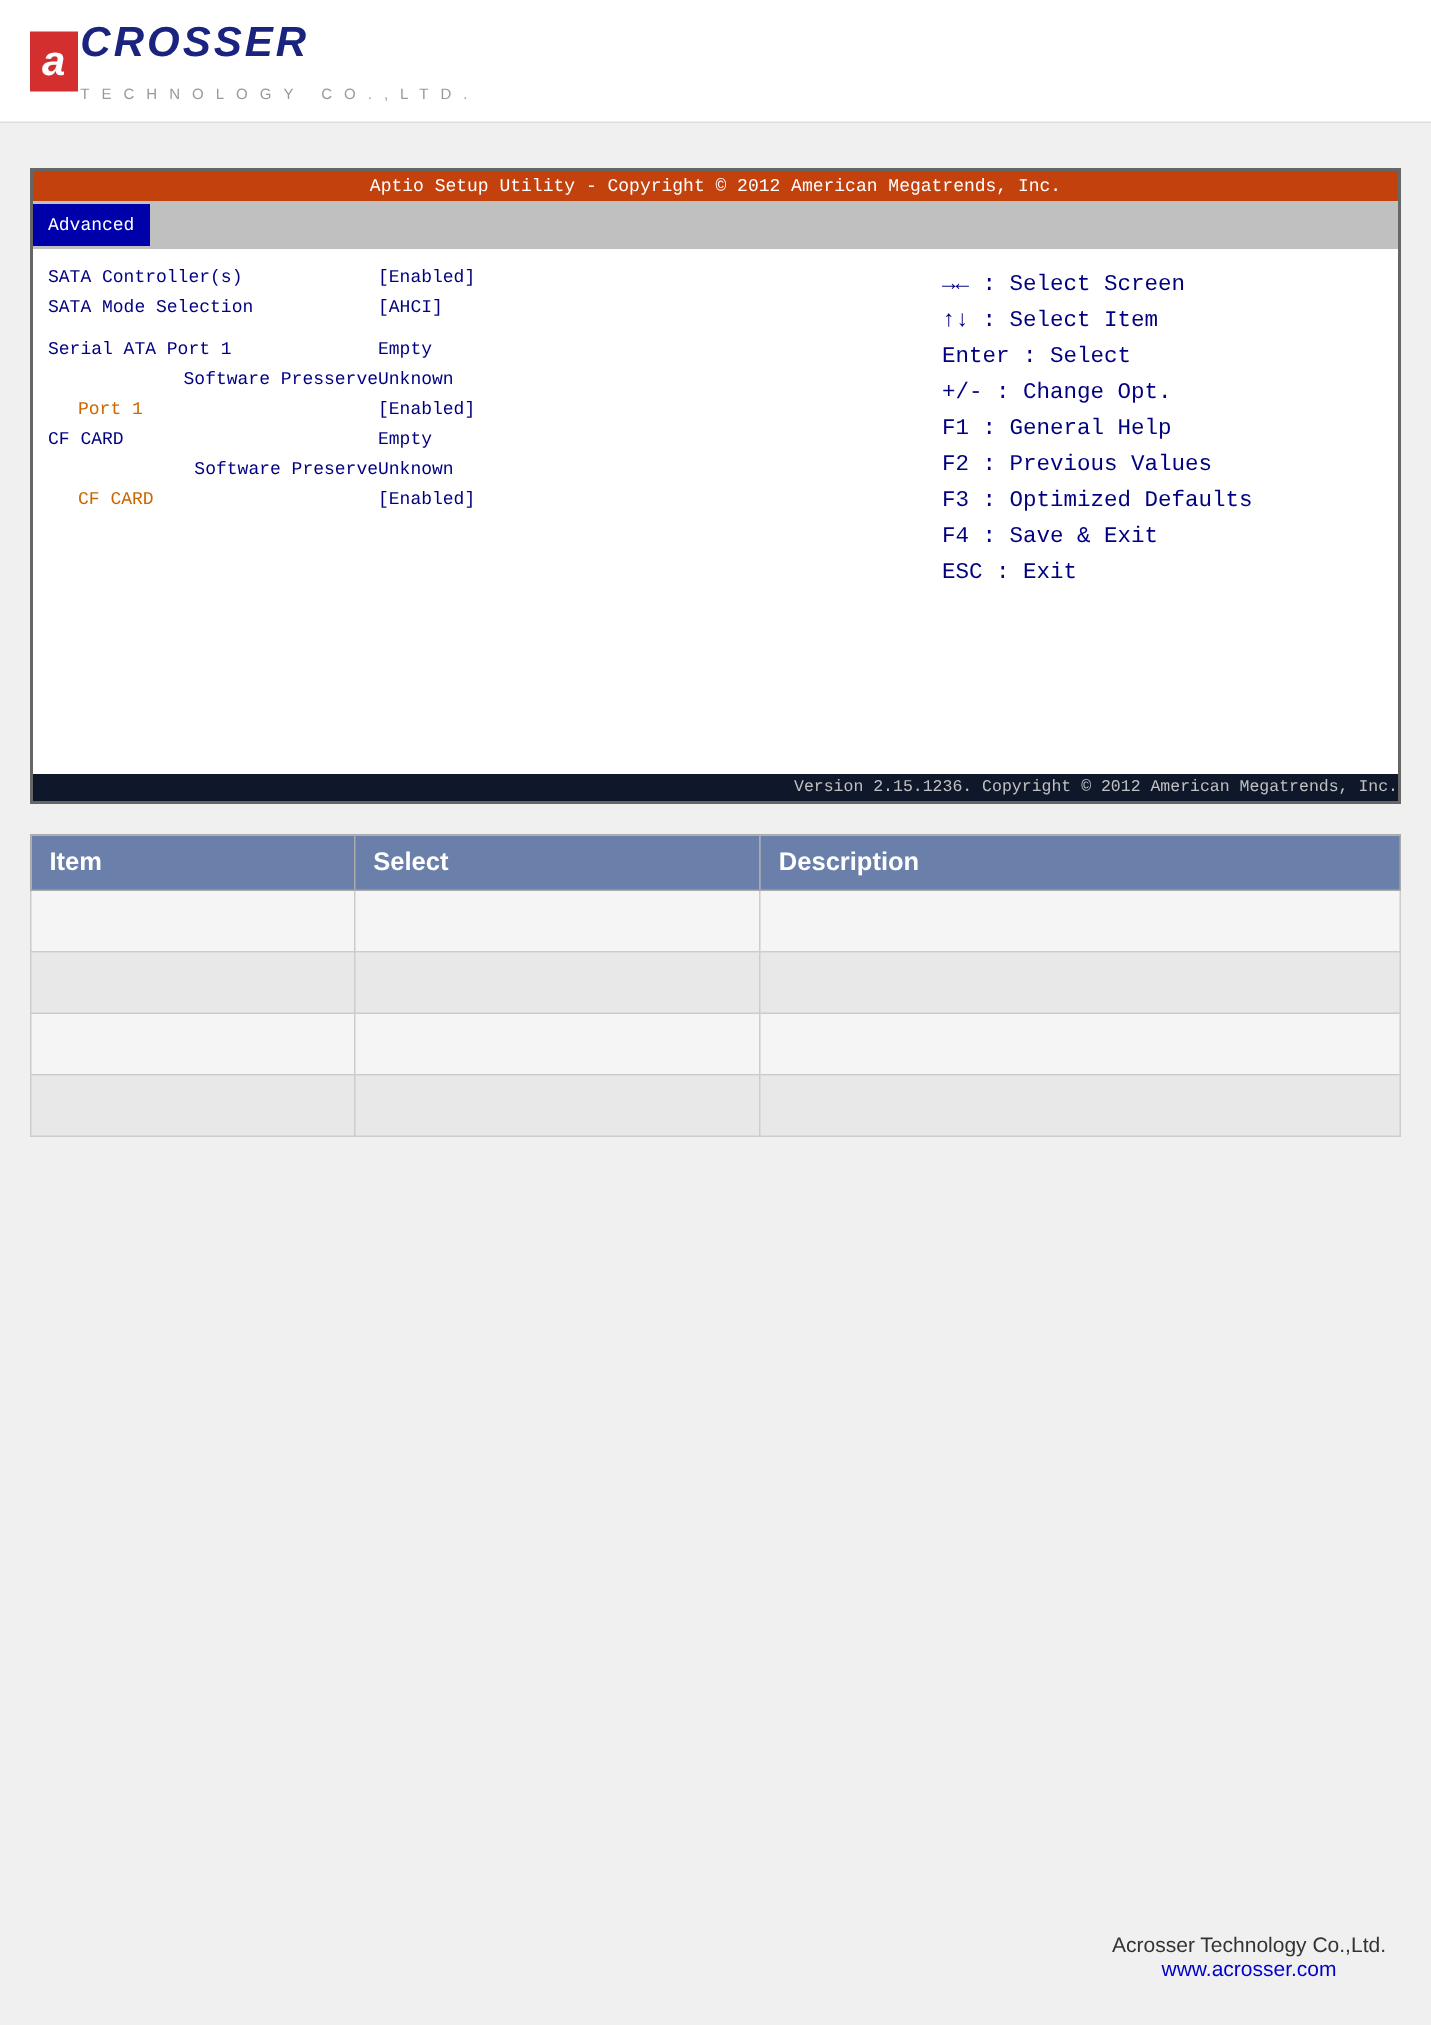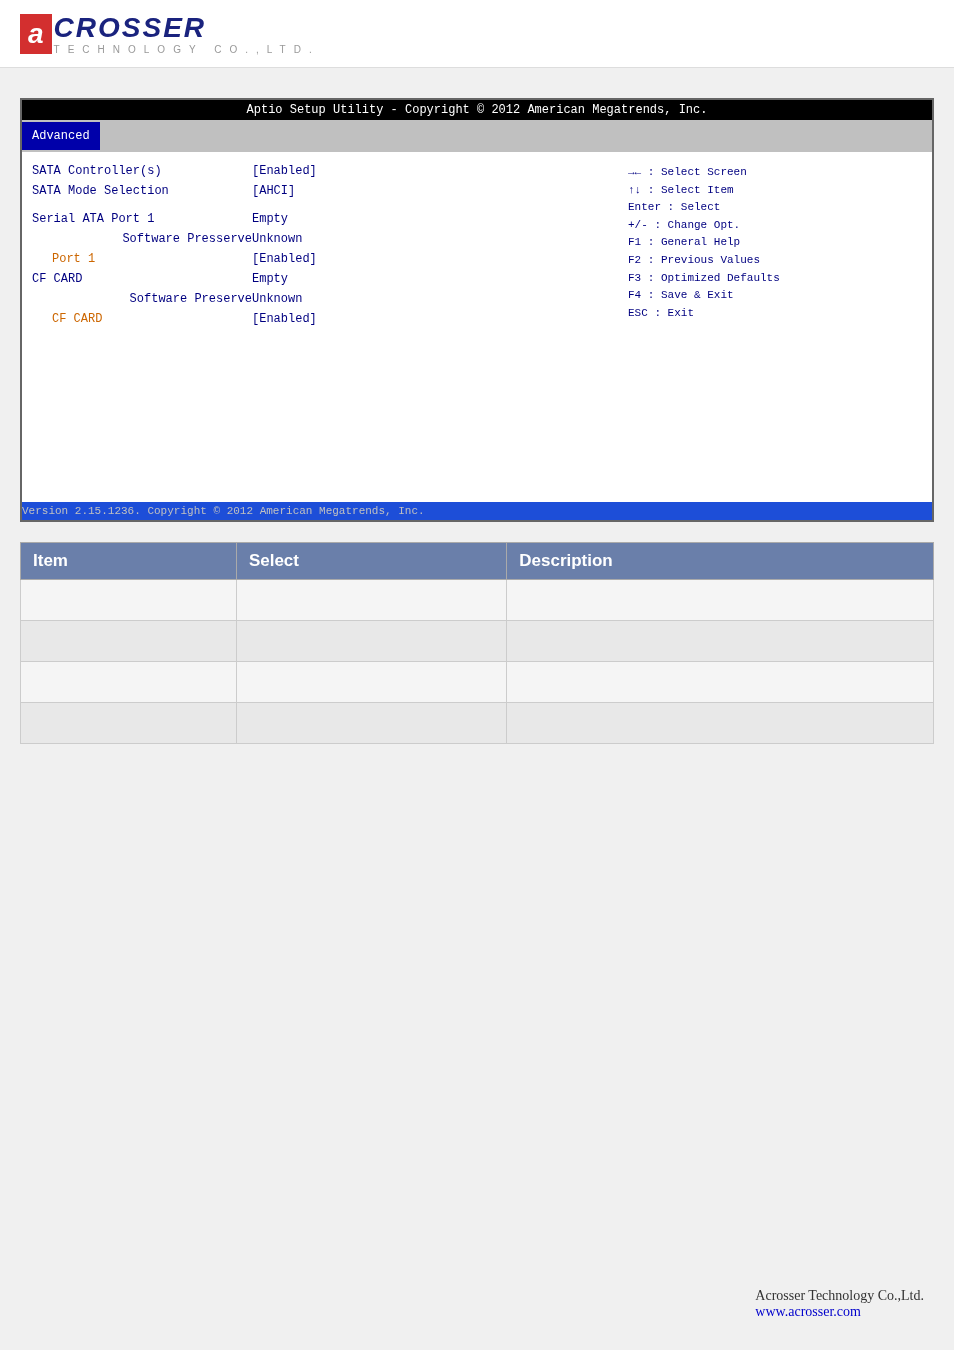--- a/index.html
+++ b/index.html
@@ -39,32 +39,32 @@
       font-family: Arial Black, Arial, sans-serif;
       letter-spacing: 2px;
     }
     .logo-subtext {
       display: block;
       color: #999;
       font-size: 10px;
       font-style: normal;
       letter-spacing: 8px;
       font-weight: 400;
-      margin-top: 0;
+      margin-top: 14px;
     }
 
     
     .bios-container {
       margin: 30px 20px 20px 20px;
       border: 2px solid #666;
       background: #c0c0c0;
     }
 
     .bios-title-bar {
-      background: #000000;
+      background: #c2410c;
       color: #fff;
       text-align: center;
       font-family: 'Courier New', monospace;
       font-size: 12px;
       padding: 3px 0;
     }
 
     .bios-nav-bar {
       background: #c0c0c0;
       padding: 2px 0;
@@ -133,34 +133,34 @@
       color: #000080;
     }
 
     .bios-spacer {
       height: 8px;
     }
 
     .bios-help-panel {
       flex: 1;
       font-family: 'Courier New', monospace;
-      font-size: 11px;
+      font-size: 15px;
       color: #000080;
       padding: 2px;
       min-width: 200px;
     }
 
     .bios-help-line {
       line-height: 1.6;
     }
 
     .bios-footer {
-      background: #1d4ed8;
+      background: #0f172a;
       color: #c0c0c0;
-      text-align: left;
+      text-align: right;
       font-family: 'Courier New', monospace;
       font-size: 11px;
       padding: 3px 0;
     }
 
     
     .info-table-container {
       margin: 20px 20px;
     }
 
@@ -193,22 +193,22 @@
 
     .info-table tr:nth-child(odd) td {
       background: #f5f5f5;
     }
 
     
     .page-footer {
       position: absolute;
       bottom: 30px;
       right: 30px;
-      text-align: left;
-      font-family: Liberation Serif, serif;
+      text-align: center;
+      font-family: Liberation Sans, sans-serif;
     }
 
     .footer-company {
       font-size: 14px;
       color: #333;
     }
 
     .footer-website {
       font-size: 14px;
       color: #0000cc;

